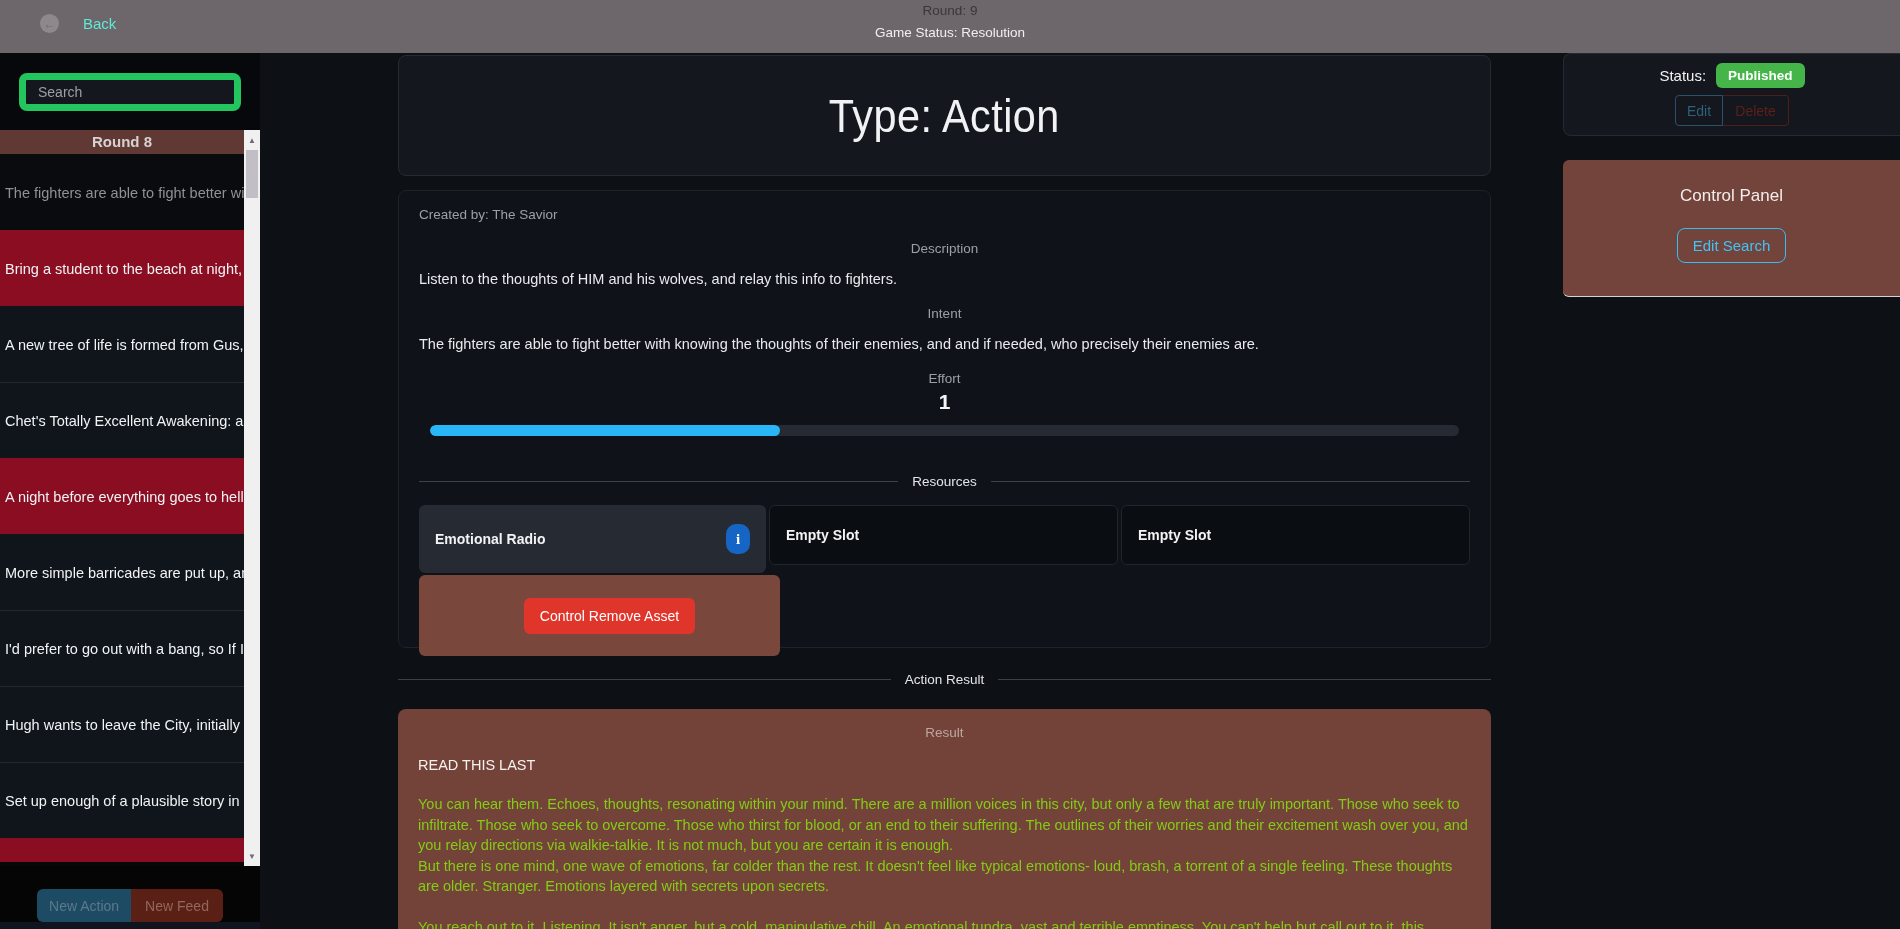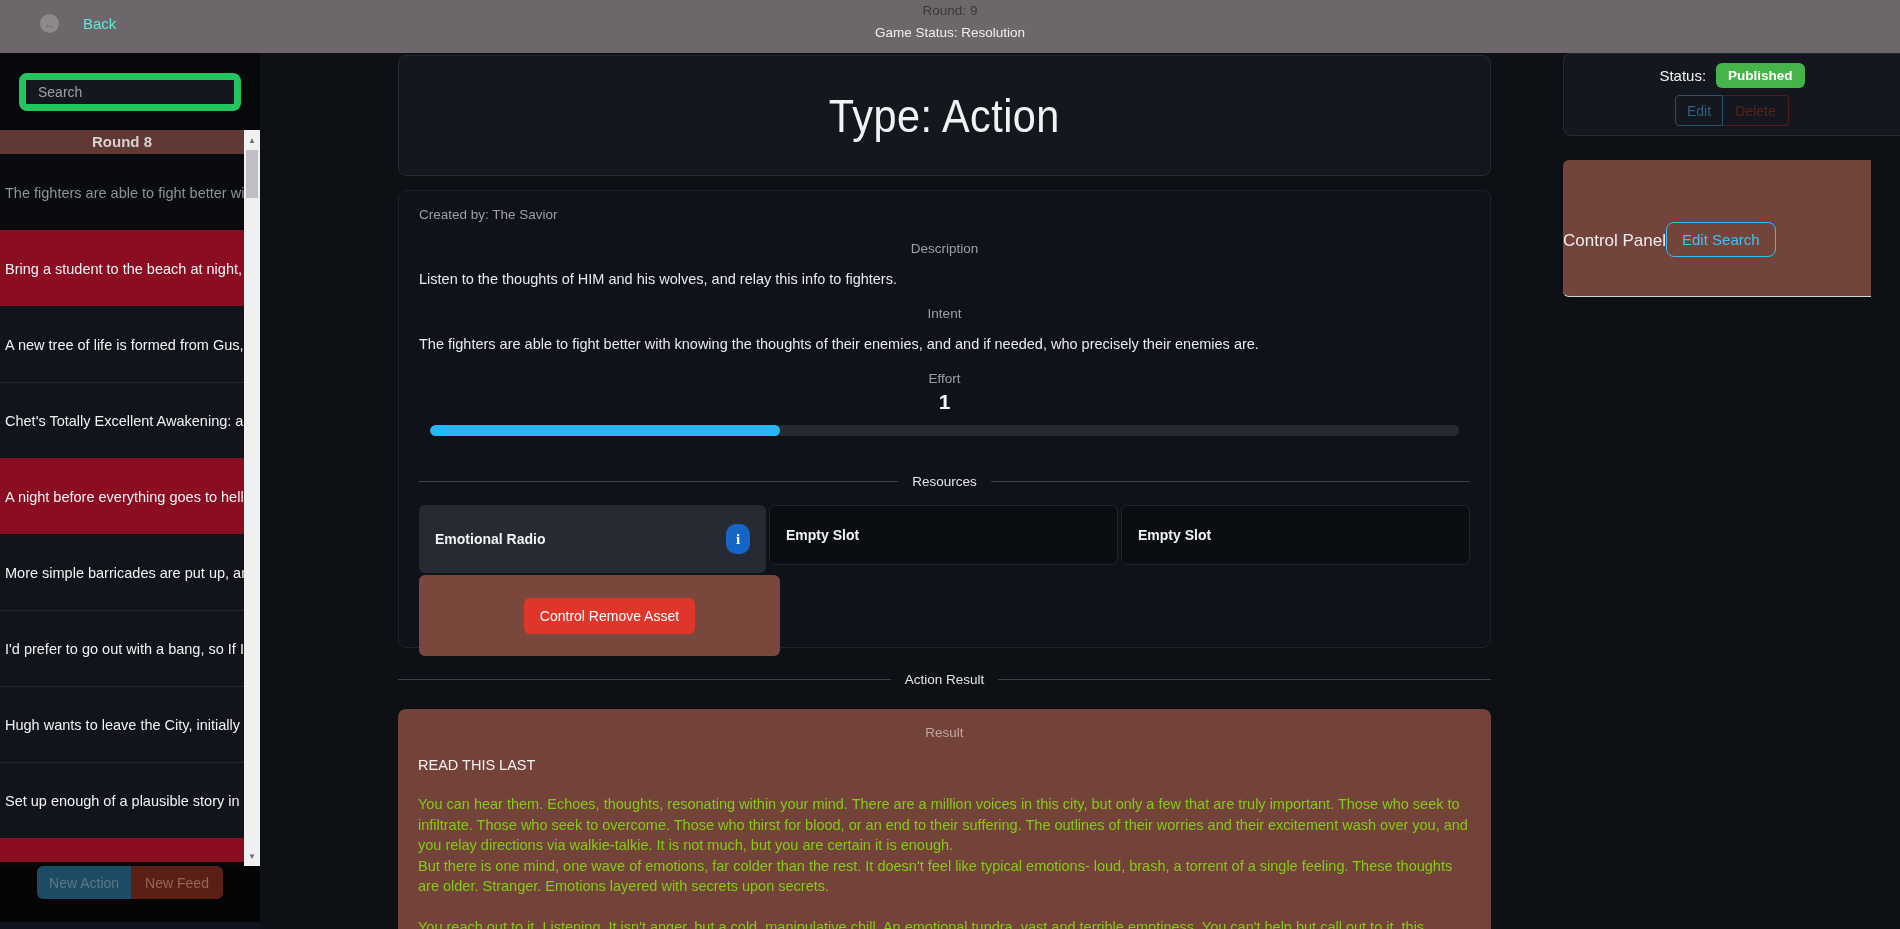--- a/index.html
+++ b/index.html
@@ -57,21 +57,21 @@
   .v-scrollbar {
     position:absolute; right:0; top:77px; width:16px; height:736px; background:#f1f0f1;
   }
   .scroll-arrow { position:absolute; left:0; width:16px; height:16px; display:flex; align-items:center; justify-content:center; font-size:8px; color:#6f6a73; cursor:pointer; }
   .scroll-arrow.up { top:2px; }
   .scroll-arrow.down { bottom:2px; }
   .scroll-thumb { position:absolute; left:2px; top:20px; width:12px; height:48px; background:#c1bec5; cursor:grab; }
 
   .sidebar-footer {
     position:absolute; left:0; top:813px; width:260px; height:56px; background:#050505;
-    display:flex; align-items:flex-start; justify-content:center; z-index:5;
+    display:flex; align-items:flex-end; justify-content:center; z-index:5;
   }
   .btn-new-action {
     height:33px; padding:0 12px; background:#1d4b64; color:#5d7889;
     border:none; border-radius:6px 0 0 6px; font-size:14px; cursor:pointer;
     font-family:"Liberation Sans", sans-serif;
   }
   .btn-new-feed {
     height:33px; padding:0 14px; background:#5a2016; color:#93675c;
     border:none; border-radius:0 6px 6px 0; font-size:14px; cursor:pointer;
     font-family:"Liberation Sans", sans-serif;
@@ -161,24 +161,24 @@
     width:48px; height:31px; background:transparent; border:1px solid #2a5169;
     border-radius:4px 0 0 4px; color:#2e617b; font-size:14px; cursor:pointer;
     font-family:"Liberation Sans", sans-serif;
   }
   .btn-delete {
     width:66px; height:31px; background:transparent; border:1px solid #511d18;
     border-left:none; border-radius:0 4px 4px 0; color:#5c2019; font-size:14px; cursor:pointer;
     font-family:"Liberation Sans", sans-serif;
   }
   .control-card {
-    position:absolute; left:1563px; top:160px; width:308px; height:137px;
+    position:absolute; left:1563px; top:160px; width:337px; height:137px;
     background:#73443c; border-radius:6px 0 0 6px;
     border-bottom:1px solid #d6d4d6;
-    display:flex; flex-direction:row; align-items:center;
+    display:flex; flex-direction:column; align-items:center;
   }
   .control-title { margin-top:26px; font-size:17px; color:#f2edec; }
   .btn-edit-result {
     margin-top:22px; background:transparent; border:1px solid #35bdf5; border-radius:8px;
     color:#41c3f7; font-size:15px; padding:8px 15px; cursor:pointer;
     font-family:"Liberation Sans", sans-serif;
   }
 </style>
 </head>
 <body>

